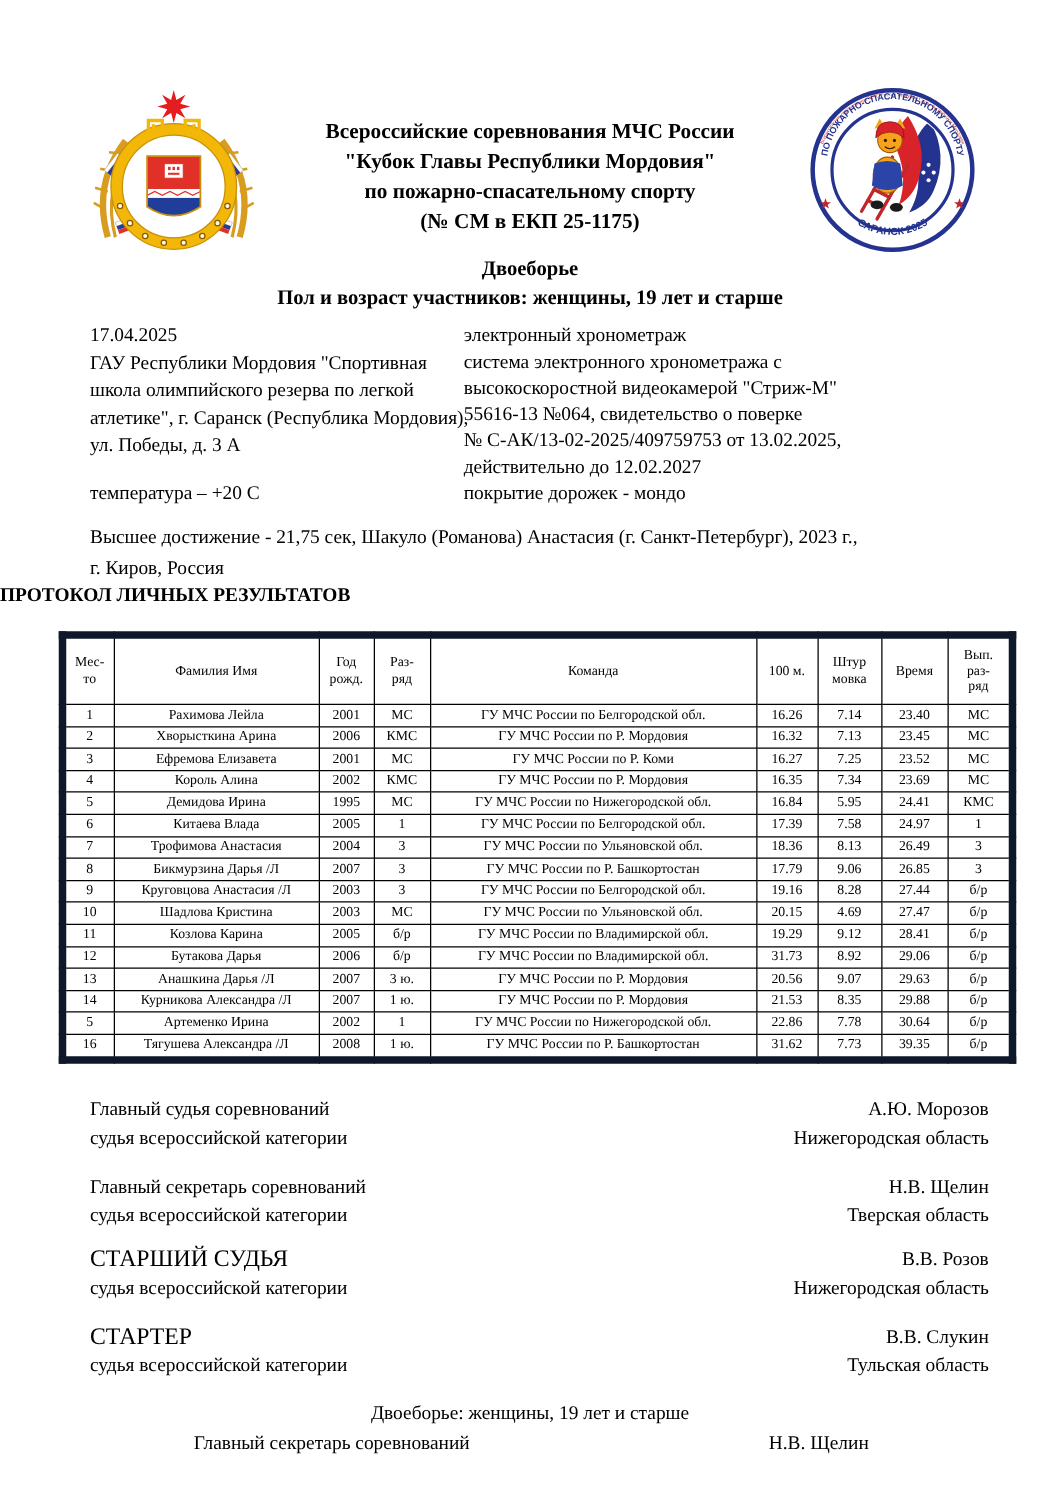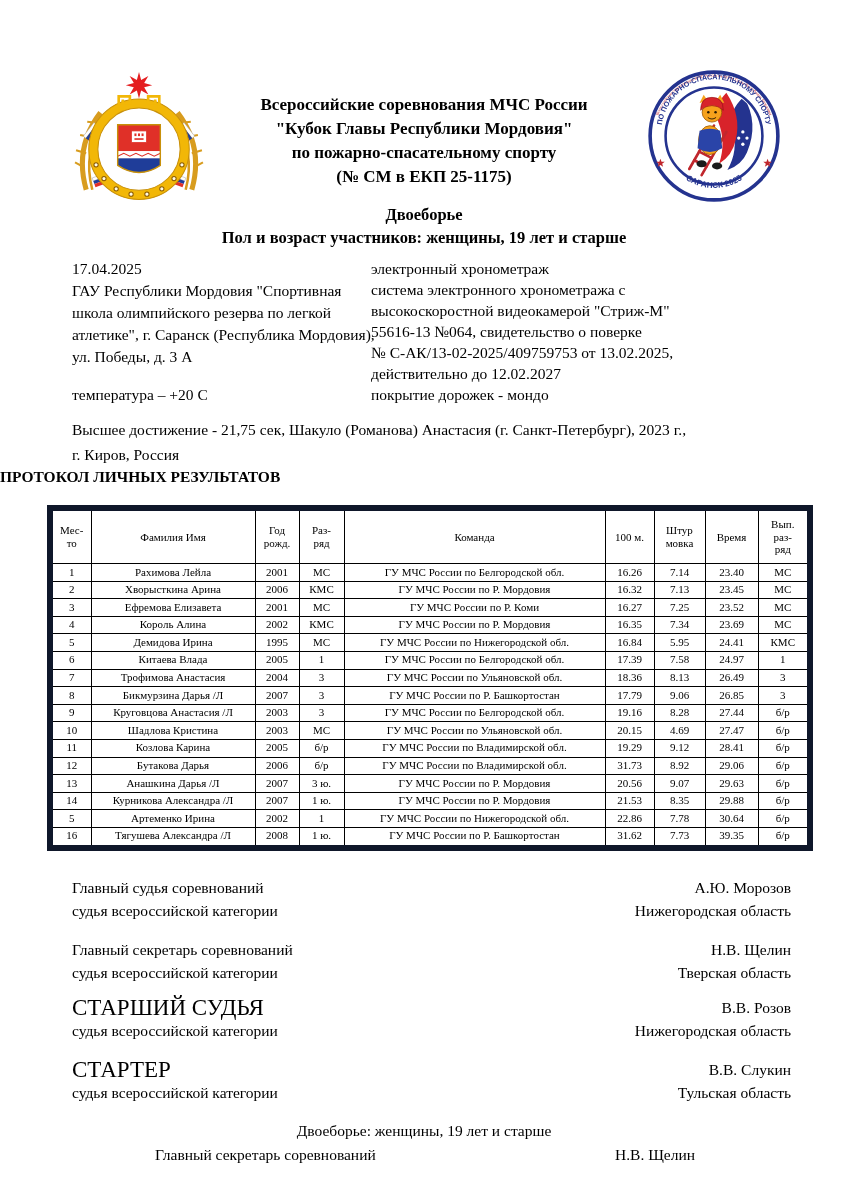--- a/index.html
+++ b/index.html
@@ -33,21 +33,21 @@
   table.results th,table.results td{border:1px solid #000;overflow:hidden;}
   table.results th{font-weight:normal;white-space:pre-line;height:52px;text-align:center;
                    vertical-align:middle;line-height:1.15;padding:0 1px;}
   table.results td{height:16.6px;text-align:center;vertical-align:middle;padding:0 2px;
                    line-height:1.05;white-space:nowrap;}
   table.results td.al{text-align:center;padding:0 4px;}
 
   
   .official{position:absolute;left:72px;right:57px;font-size:15.5px;line-height:23px;}
   .o-row{display:flex;justify-content:space-between;font-family:Liberation Serif, serif;}
-  .o-title.caps{font-size:23px;}
+  .o-title.caps{font-size:19px;}
 
   
   .footer-line1{position:absolute;top:1122px;left:0;right:0;text-align:center;font-size:15.5px;}
   .footer-line2{position:absolute;top:1146px;left:155px;right:0;font-size:15.5px;}
   .footer-line2 .f-name{position:absolute;left:460px;top:0;}
 </style>
 </head>
 <body>
 
 <div class="page">

